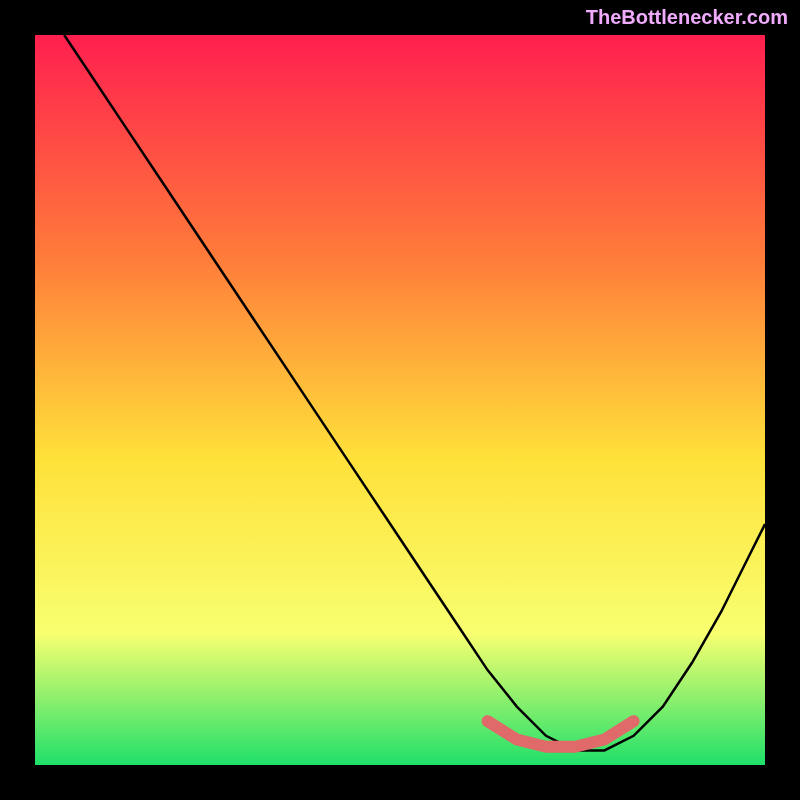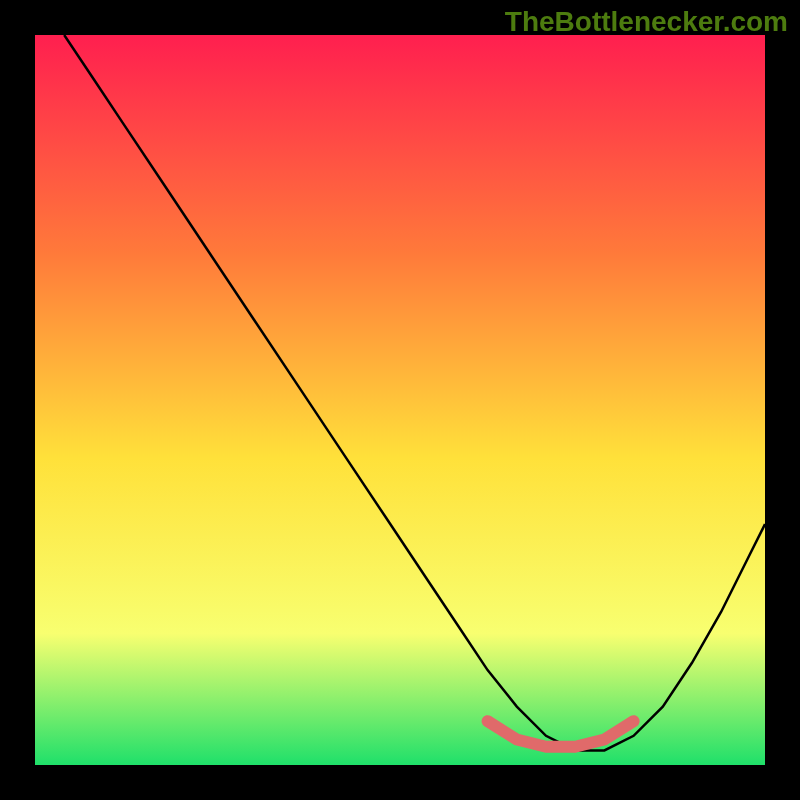--- a/index.html
+++ b/index.html
@@ -8,22 +8,22 @@
     background: #000;
     width: 800px;
     height: 800px;
     position: relative;
     font-family: Arial, Helvetica, sans-serif;
   }
   .watermark {
     position: absolute;
     top: 6px;
     right: 12px;
-    color: #4d7c0f;
-    font-size: 28px;
+    color: #f0abfc;
+    font-size: 20px;
     font-weight: bold;
     z-index: 10;
   }
   .frame {
     position: absolute;
     left: 35px;
     top: 35px;
     width: 730px;
     height: 730px;
     background: #000;

